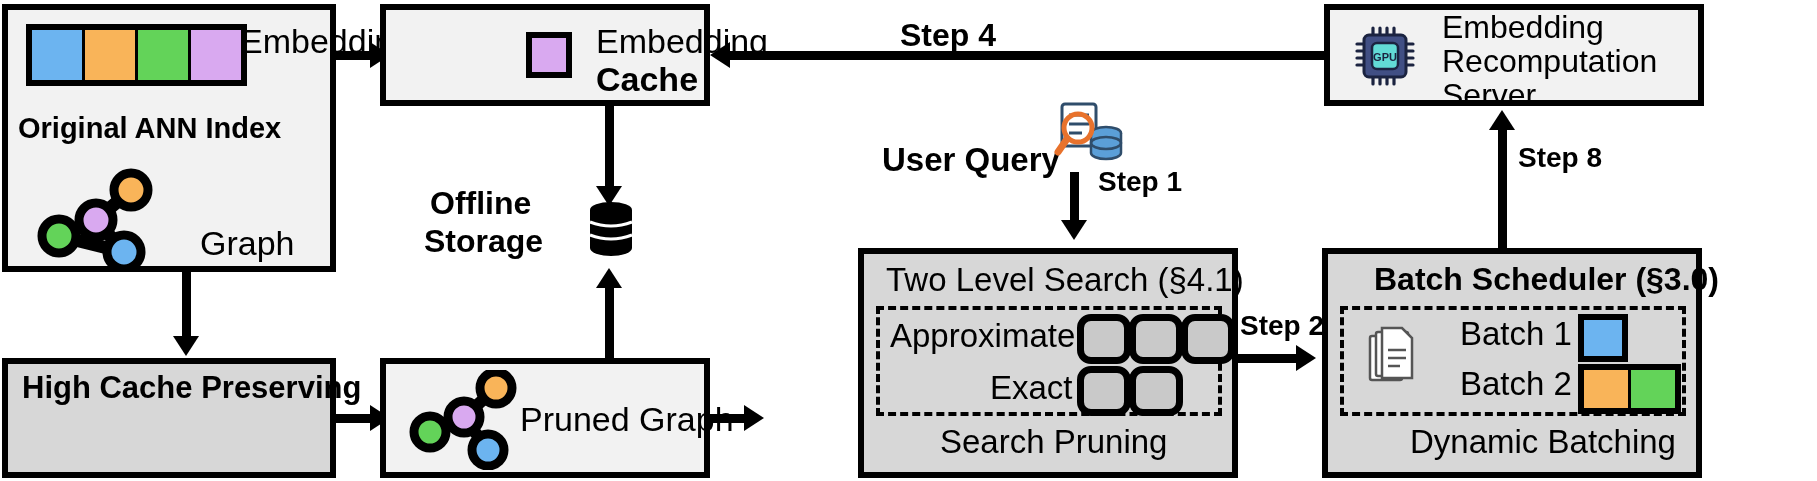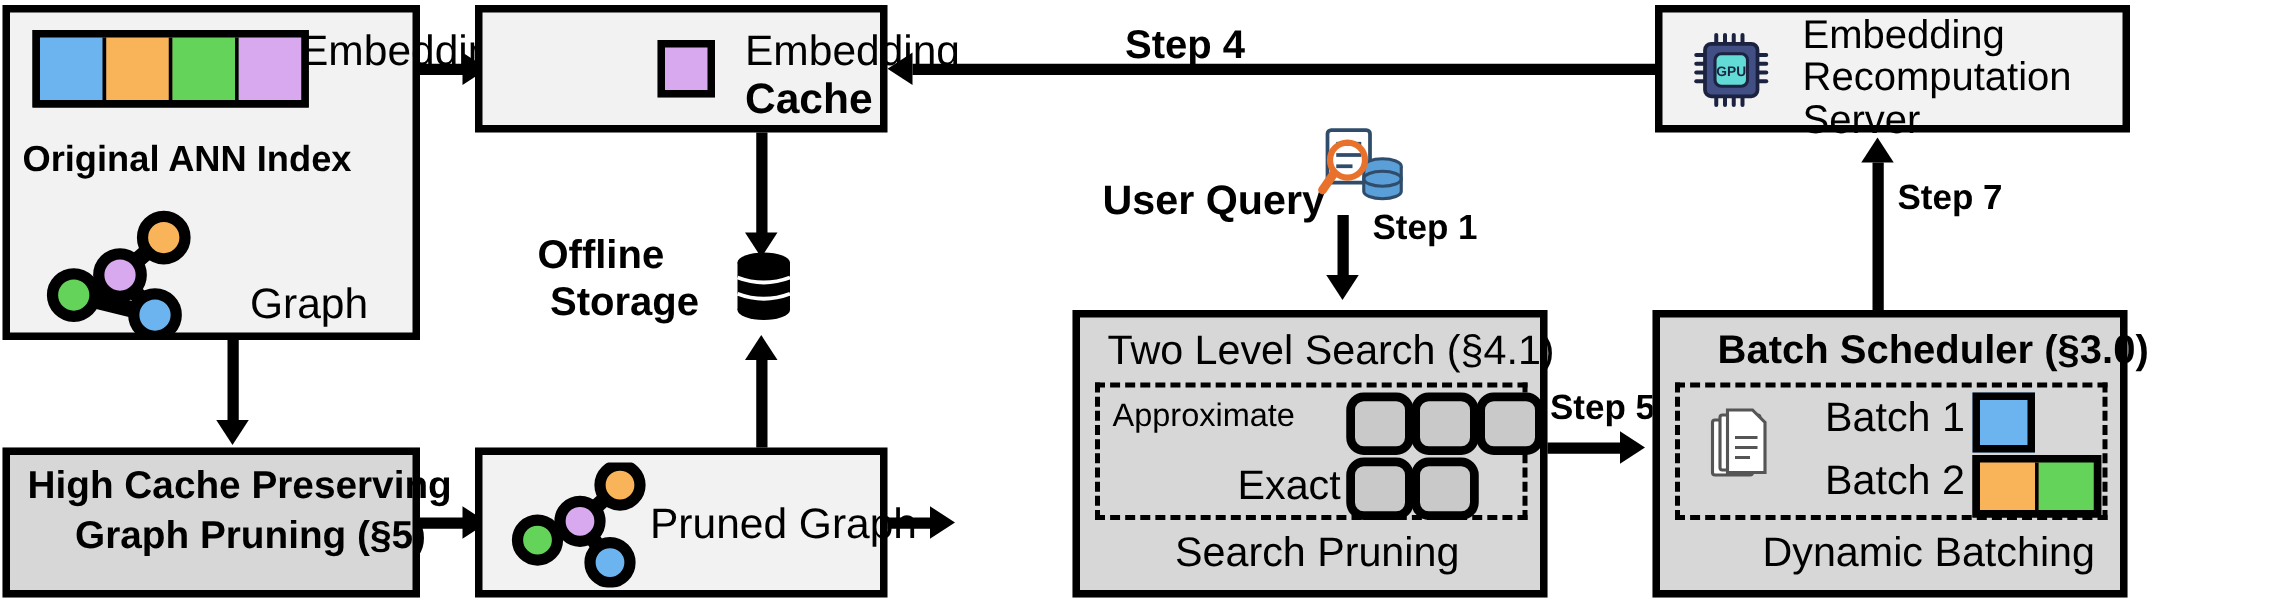--- a/index.html
+++ b/index.html
@@ -67,41 +67,40 @@
       <circle cx="62" cy="52" r="17" fill="#d9a9f0"></circle>
       <circle cx="25" cy="68" r="17" fill="#63d359"></circle>
       <circle cx="90" cy="84" r="17" fill="#6cb4f0"></circle>
     </g>
   </svg>
 
   <div class="lbl" style="left:200px;top:224px;font-size:34px;">Graph</div>
 
   <div class="box gray" style="left:2px;top:358px;width:334px;height:120px;"></div>
   <div class="lbl bold" style="left:22px;top:371px;font-size:31px;">High Cache Preserving</div>
-  <div class="lbl bold" style="left:60px;top:411px;font-size:31px;">Graph Pruning (§5)</div>
 
   <div class="ln" style="left:182px;top:272px;width:9px;height:66px;"></div>
   <div class="ah down" style="left:173px;top:336px;"></div>
 
   <div class="ln" style="left:336px;top:51px;width:38px;height:9px;"></div>
   <div class="ah right" style="left:370px;top:42px;"></div>
 
   <div class="ln" style="left:336px;top:414px;width:38px;height:9px;"></div>
   <div class="ah right" style="left:370px;top:405px;"></div>
 
   <div class="box" style="left:380px;top:4px;width:330px;height:102px;"></div>
   <div class="sq" style="left:526px;top:32px;width:46px;height:46px;background:#d9a9f0;"></div>
   <div class="lbl" style="left:596px;top:22px;font-size:34px;">Embedding</div>
   <div class="lbl" style="left:596px;top:60px;font-size:34px;font-weight:bold;">Cache</div>
 
   <div class="ln" style="left:605px;top:106px;width:9px;height:82px;"></div>
   <div class="ah down" style="left:596px;top:186px;"></div>
 
   <div class="lbl bold" style="left:430px;top:186px;font-size:32px;text-align:center;">Offline</div>
-  <div class="lbl bold" style="left:424px;top:224px;font-size:32px;margin-left:16px;">Storage</div>
+  <div class="lbl bold" style="left:424px;top:224px;font-size:32px;">Storage</div>
 
   <svg class="icn" style="left:587px;top:200px;" width="48" height="58" viewBox="0 0 48 58">
     <g fill="#000">
       <ellipse cx="24" cy="10" rx="21" ry="8"></ellipse>
       <rect x="3" y="10" width="42" height="38"></rect>
       <ellipse cx="24" cy="48" rx="21" ry="8"></ellipse>
     </g>
     <g stroke="#ffffff" stroke-width="3" fill="none">
       <path d="M3 22 Q24 30 45 22"></path>
       <path d="M3 35 Q24 43 45 35"></path>
@@ -154,38 +153,38 @@
 
   <div class="ln" style="left:1070px;top:172px;width:9px;height:52px;"></div>
   <div class="ah down" style="left:1061px;top:220px;"></div>
   <div class="lbl bold" style="left:1098px;top:166px;font-size:28px;">Step 1</div>
 
   <div class="box gray" style="left:858px;top:248px;width:380px;height:230px;"></div>
   <div class="lbl" style="left:886px;top:262px;font-size:33px;">Two Level Search (§4.1)</div>
 
   <div class="dashbox" style="left:876px;top:306px;width:346px;height:110px;"></div>
 
-  <div class="lbl" style="left:890px;top:318px;font-size:26px;">Approximate</div>
+  <div class="lbl" style="left:890px;top:318px;font-size:33px;">Approximate</div>
   <div class="pillrow" style="left:1077px;top:314px;">
     <div class="pill"></div>
     <div class="pill"></div>
     <div class="pill"></div>
   </div>
 
   <div class="lbl" style="left:990px;top:370px;font-size:33px;">Exact</div>
   <div class="pillrow" style="left:1077px;top:366px;">
     <div class="pill"></div>
     <div class="pill"></div>
   </div>
 
   <div class="lbl" style="left:940px;top:424px;font-size:33px;">Search Pruning</div>
 
   <div class="ln" style="left:1238px;top:354px;width:64px;height:9px;"></div>
   <div class="ah right" style="left:1296px;top:345px;"></div>
-  <div class="lbl bold" style="left:1240px;top:310px;font-size:28px;">Step 5</div>
+  <div class="lbl bold" style="left:1240px;top:310px;font-size:28px;">Step 2</div>
 
   <div class="box gray" style="left:1322px;top:248px;width:380px;height:230px;"></div>
   <div class="lbl bold" style="left:1374px;top:262px;font-size:32px;">Batch Scheduler (§3.0)</div>
 
   <div class="dashbox" style="left:1340px;top:306px;width:346px;height:110px;"></div>
 
   <svg class="icn" style="left:1368px;top:326px;" width="56" height="64" viewBox="0 0 56 64">
     <g fill="#ffffff" stroke="#555" stroke-width="2.5">
       <rect x="2" y="10" width="32" height="44" rx="2"></rect>
       <rect x="8" y="6" width="32" height="44" rx="2"></rect>
@@ -204,21 +203,21 @@
   <div class="lbl" style="left:1460px;top:366px;font-size:33px;">Batch 2</div>
   <div class="swatch" style="left:1578px;top:364px;">
     <div class="cell" style="width:44px;height:38px;background:#f9b459;"></div>
     <div class="cell" style="width:44px;height:38px;background:#63d359;"></div>
   </div>
 
   <div class="lbl" style="left:1410px;top:424px;font-size:33px;">Dynamic Batching</div>
 
   <div class="ln" style="left:1498px;top:130px;width:9px;height:120px;"></div>
   <div class="ah up" style="left:1489px;top:110px;"></div>
-  <div class="lbl bold" style="left:1518px;top:142px;font-size:28px;">Step 7</div>
+  <div class="lbl bold" style="left:1518px;top:142px;font-size:28px;">Step 8</div>
 
   <div class="box" style="left:1324px;top:4px;width:380px;height:102px;"></div>
 
   <svg class="icn" style="left:1354px;top:25px;" width="62" height="62" viewBox="0 0 62 62">
     <g stroke="#1b2340" stroke-width="3.2" stroke-linecap="round">
       <line x1="19" y1="3" x2="19" y2="11"></line>
         <line x1="26" y1="3" x2="26" y2="11"></line>
       <line x1="33" y1="3" x2="33" y2="11"></line>
         <line x1="40" y1="3" x2="40" y2="11"></line>
       <line x1="19" y1="51" x2="19" y2="59"></line>

